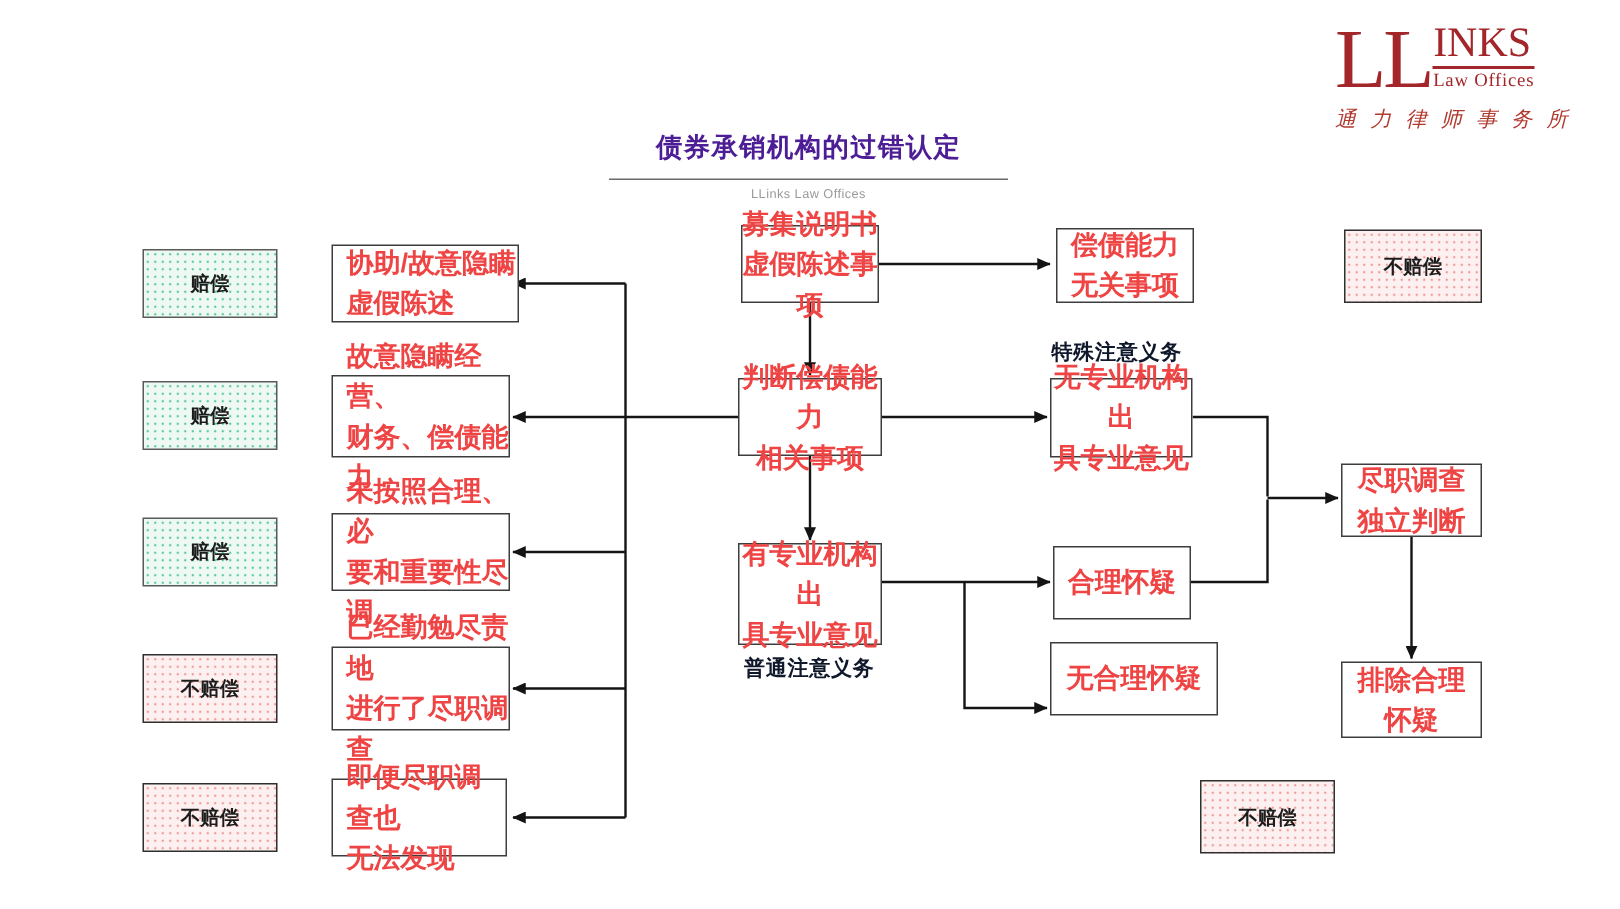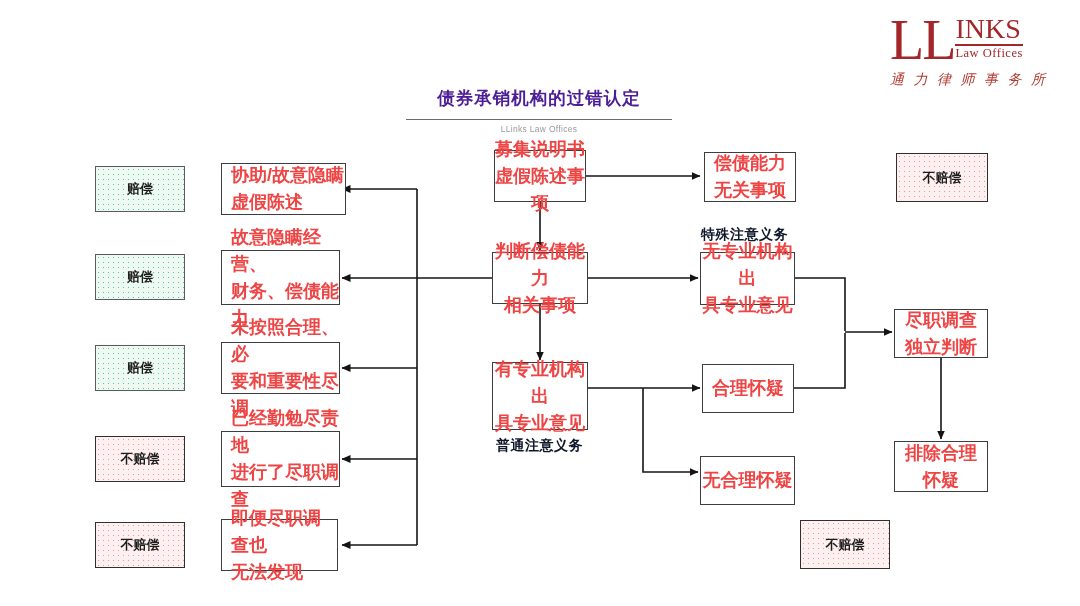--- a/index.html
+++ b/index.html
@@ -114,21 +114,21 @@
   <div class="box" style="left:492px;top:252px;width:96px;height:52px">判断偿债能力
 相关事项</div>
   <div class="box" style="left:492px;top:362px;width:96px;height:68px">有专业机构出
 具专业意见</div>
 
   <div class="box" style="left:704px;top:152px;width:92px;height:50px">偿债能力
 无关事项</div>
   <div class="box" style="left:700px;top:252px;width:95px;height:53px">无专业机构出
 具专业意见</div>
   <div class="box" style="left:702px;top:364px;width:92px;height:49px">合理怀疑</div>
-  <div class="box" style="left:700px;top:456px;width:95px;height:49px">无合理怀疑</div>
+  <div class="box" style="left:700px;top:428px;width:112px;height:49px">无合理怀疑</div>
 
   <div class="outcome red" style="left:896px;top:153px;width:92px;height:49px">不赔偿</div>
   <div class="box" style="left:894px;top:309px;width:94px;height:49px">尽职调查
 独立判断</div>
   <div class="box" style="left:894px;top:441px;width:94px;height:51px">排除合理
 怀疑</div>
   <div class="outcome red" style="left:800px;top:520px;width:90px;height:49px">不赔偿</div>
 
   <div class="duty" style="left:701px;top:226px">特殊注意义务</div>
   <div class="duty" style="left:496px;top:437px">普通注意义务</div>

